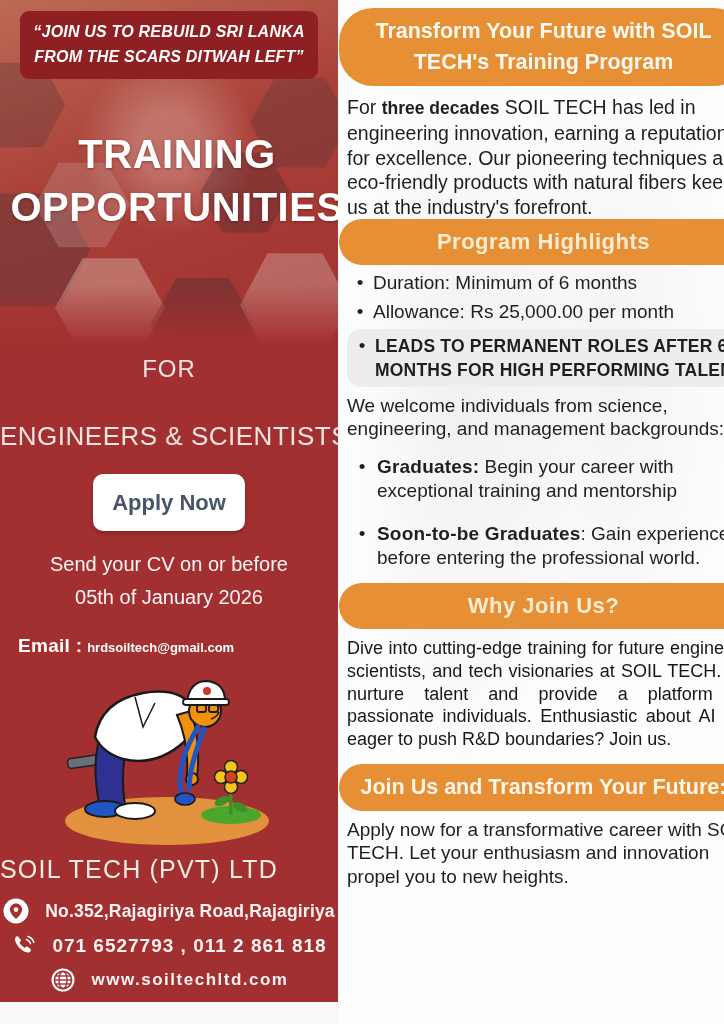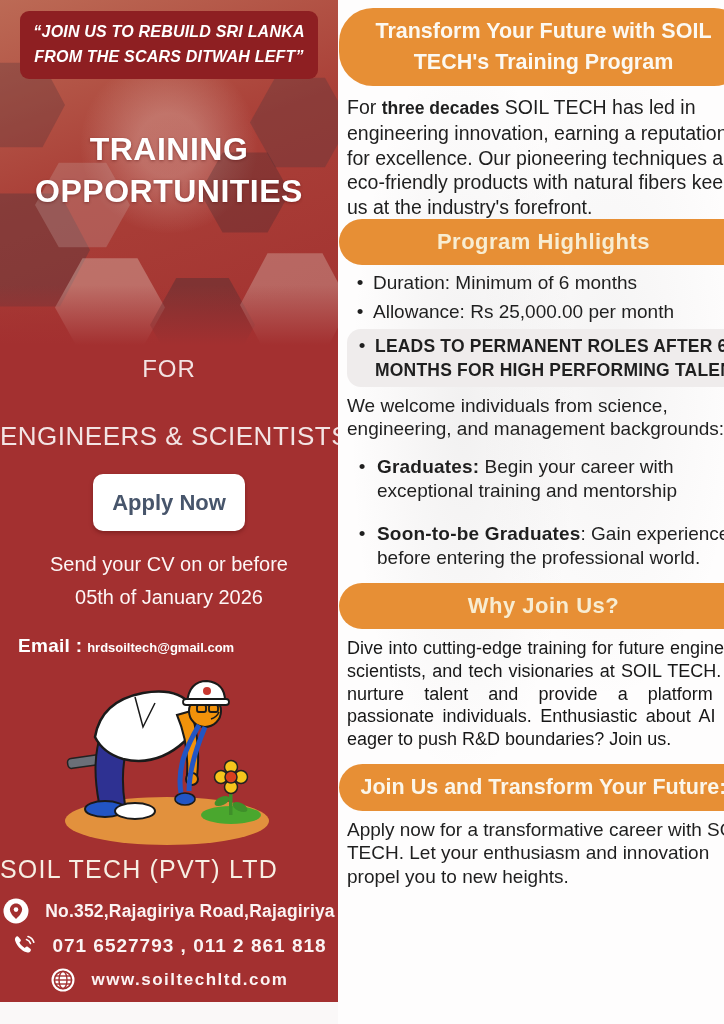--- a/index.html
+++ b/index.html
@@ -21,22 +21,22 @@
   .hex{position:absolute;clip-path:polygon(25% 3%,75% 3%,100% 50%,75% 97%,25% 97%,0 50%);}
   .hero-fade{position:absolute;left:0;right:0;bottom:0;height:60px;
     background:linear-gradient(rgba(163,48,48,0), #a33030);}
   .quote-box{
     position:absolute;left:20px;top:11px;width:280px;
     background:#8e1f22;border-radius:9px;padding:9px 9px;
     color:#ffffff;font-style:italic;font-weight:bold;
     font-size:16px;line-height:1.55;text-align:center;letter-spacing:.2px;
   }
   .hero-title{
-    position:absolute;left:0;top:128px;width:338px;text-align:center;
-    color:#ffffff;font-weight:800;font-size:32px;line-height:1.32;
+    position:absolute;left:8px;top:128px;width:338px;text-align:center;
+    color:#ffffff;font-weight:800;font-size:40px;line-height:1.32;
     letter-spacing:.5px;text-shadow:0 1px 3px rgba(80,10,10,.45);
   }
   .for-label{margin-top:10px;text-align:center;font-size:24px;letter-spacing:1px;color:#f3e3e3;}
   .audience{margin-top:38px;text-align:center;font-size:26px;letter-spacing:.5px;color:#f3e4e4;white-space:nowrap;}
   .apply-btn{
     display:block;margin:22px auto 0 auto;width:152px;height:57px;
     background:#ffffff;border:none;border-radius:10px;cursor:pointer;
     font-family:"Liberation Sans",sans-serif;font-weight:bold;font-size:22px;color:#47556b;
     box-shadow:0 2px 4px rgba(60,0,0,.35);
   }

